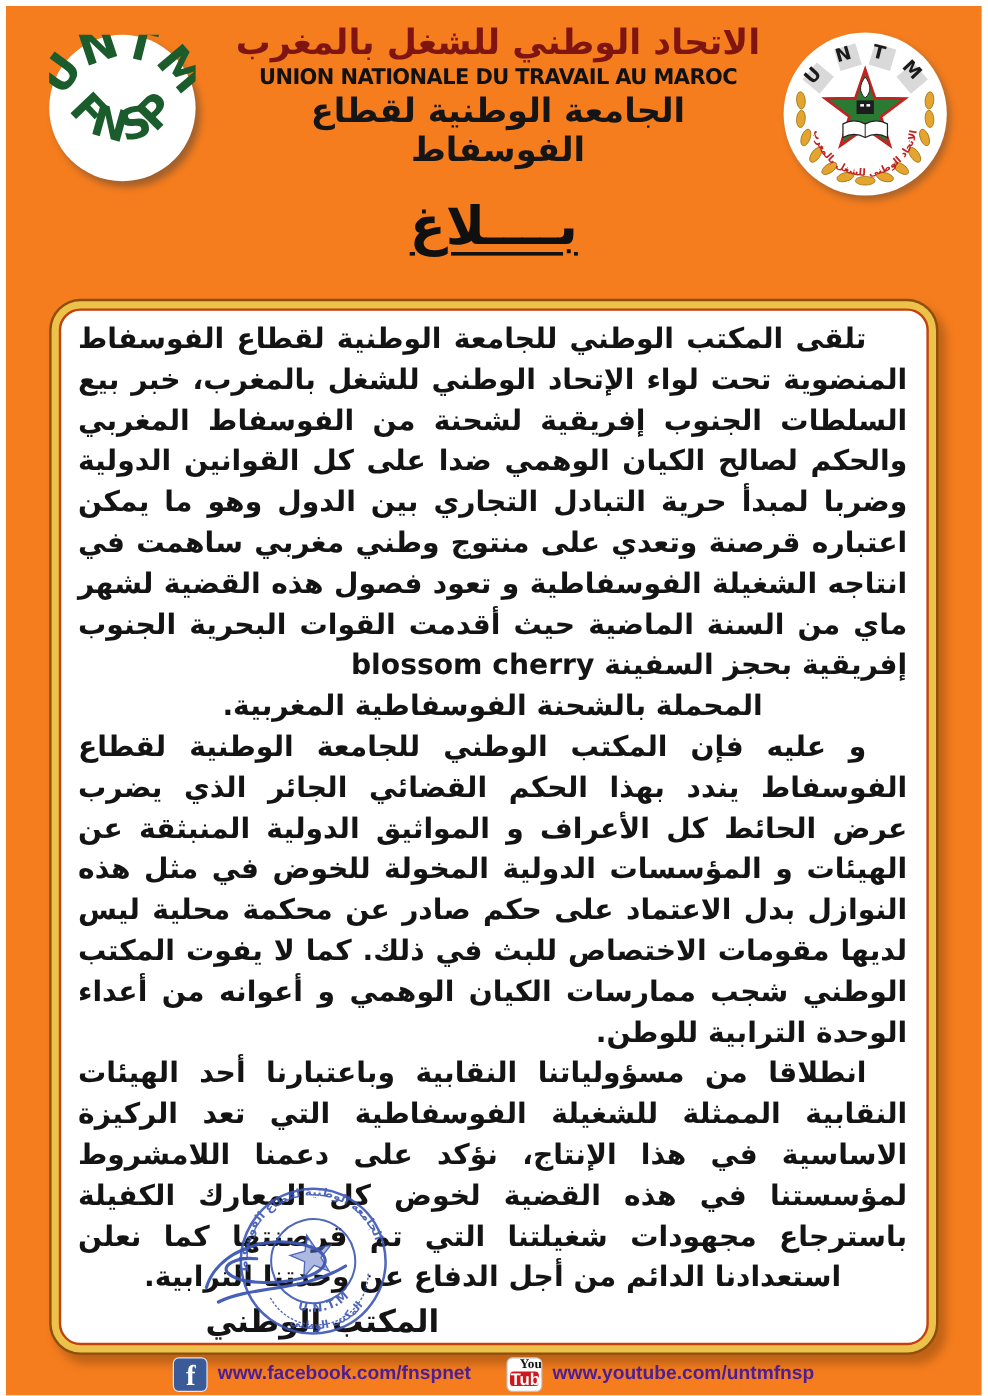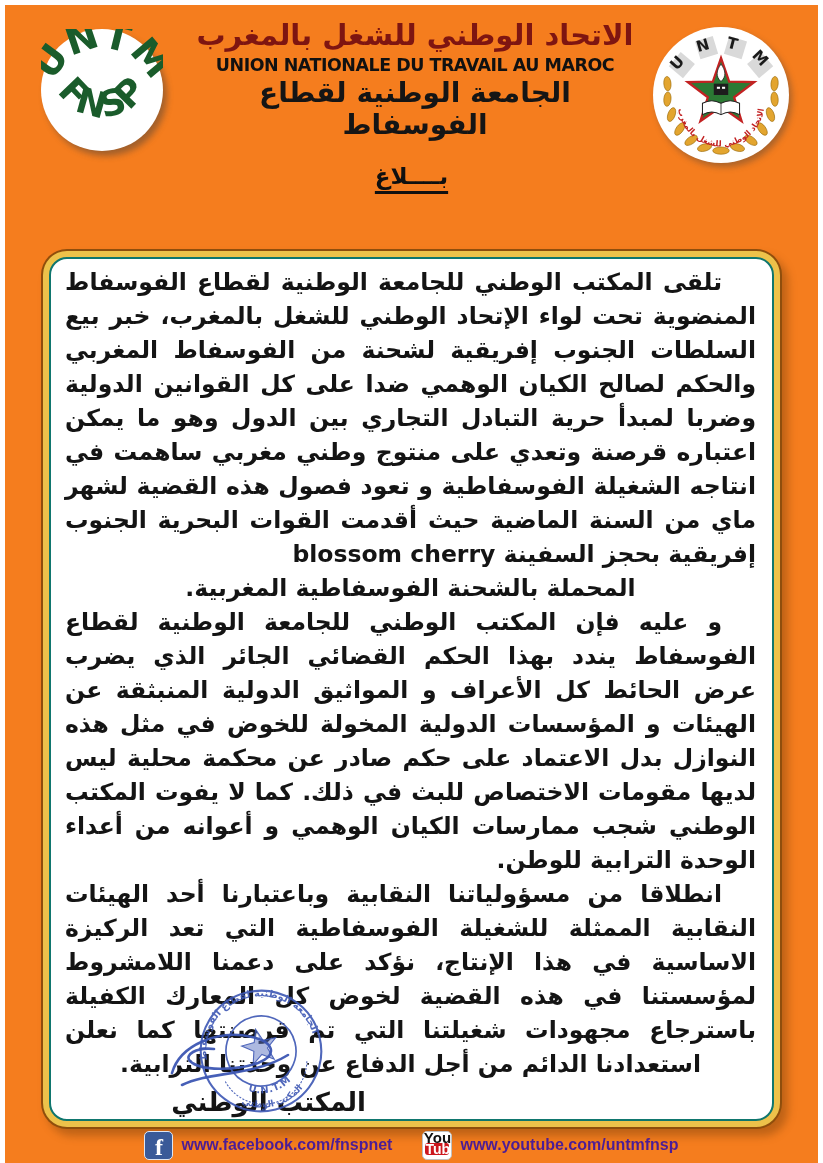--- a/index.html
+++ b/index.html
@@ -23,27 +23,27 @@
   }
   .header-center{
     position:absolute;left:180px;top:14px;width:460px;text-align:center;line-height:1.15;
   }
   .h-ar1{color:#7E1511;font-size:29px;font-weight:bold;direction:rtl;}
   .h-tif{color:#161616;font-size:20px;font-weight:bold;letter-spacing:2px;margin-top:3px;}
   .h-fr{color:#111;font-size:18px;font-weight:bold;margin-top:3px;transform:scaleX(.97);letter-spacing:-0.5px;}
   .h-ar2{color:#151515;font-size:28px;font-weight:bold;direction:rtl;margin-top:1px;}
   .doc-title{
     position:absolute;left:0;right:0;top:158px;text-align:center;
-    font-size:23px;font-weight:bold;color:#101010;direction:rtl;
+    font-size:44px;font-weight:bold;color:#101010;direction:rtl;
     text-decoration:underline;text-underline-offset:7px;text-decoration-thickness:3px;
   }
   
   .content-box{
     position:absolute;left:44px;right:44px;top:252px;height:860px;
-    background:#fff;border:2px solid #0f766e;border-radius:18px;
+    background:#fff;border:2px solid #c2410c;border-radius:18px;
     box-shadow:0 0 0 6px #EDC24A, 0 0 0 8px #8F4E0C, 6px 7px 8px 8px rgba(90,50,10,.35);
   }
   .body-text{
     position:absolute;left:14px;right:16px;top:6px;
     direction:rtl;text-align:justify;color:#141414;
     font-size:23.5px;font-weight:bold;line-height:34px;
   }
   .body-text p{margin:0;text-indent:34px;}
   .center-last{text-align-last:center;}
   .centered-line{text-align:center;}
@@ -67,21 +67,21 @@
   .f-url{font-family:"Liberation Sans","DejaVu Sans",sans-serif;font-size:16px;font-weight:bold;color:#4c1d95;}
   .fb-icon{
     width:27px;height:27px;border-radius:5px;background:#3A5A98;border:1px solid #dfe6f2;
     color:#fff;font-weight:bold;font-size:24px;line-height:30px;text-align:center;
     font-family:"Liberation Serif",serif;overflow:hidden;
   }
   .yt-icon{
     width:28px;height:27px;border-radius:5px;background:#fff;border:1px solid #c0c0c0;
     overflow:hidden;text-align:center;
   }
-  .yt-top{font-size:15px;font-weight:bold;color:#111;line-height:11px;font-family:Liberation Sans, sans-serif;}
+  .yt-top{font-size:11px;font-weight:bold;color:#111;line-height:11px;font-family:Liberation Serif, serif;text-align:right;}
   .yt-bottom{
     margin:0 2px;border-radius:3px;background:#CC181E;color:#fff;
     font-size:14px;font-weight:bold;line-height:12px;font-family:"Liberation Sans",sans-serif;
   }
   svg text{font-family:"DejaVu Sans",sans-serif;}
 </style>
 </head>
 <body>
 
 <div class="canvas">

